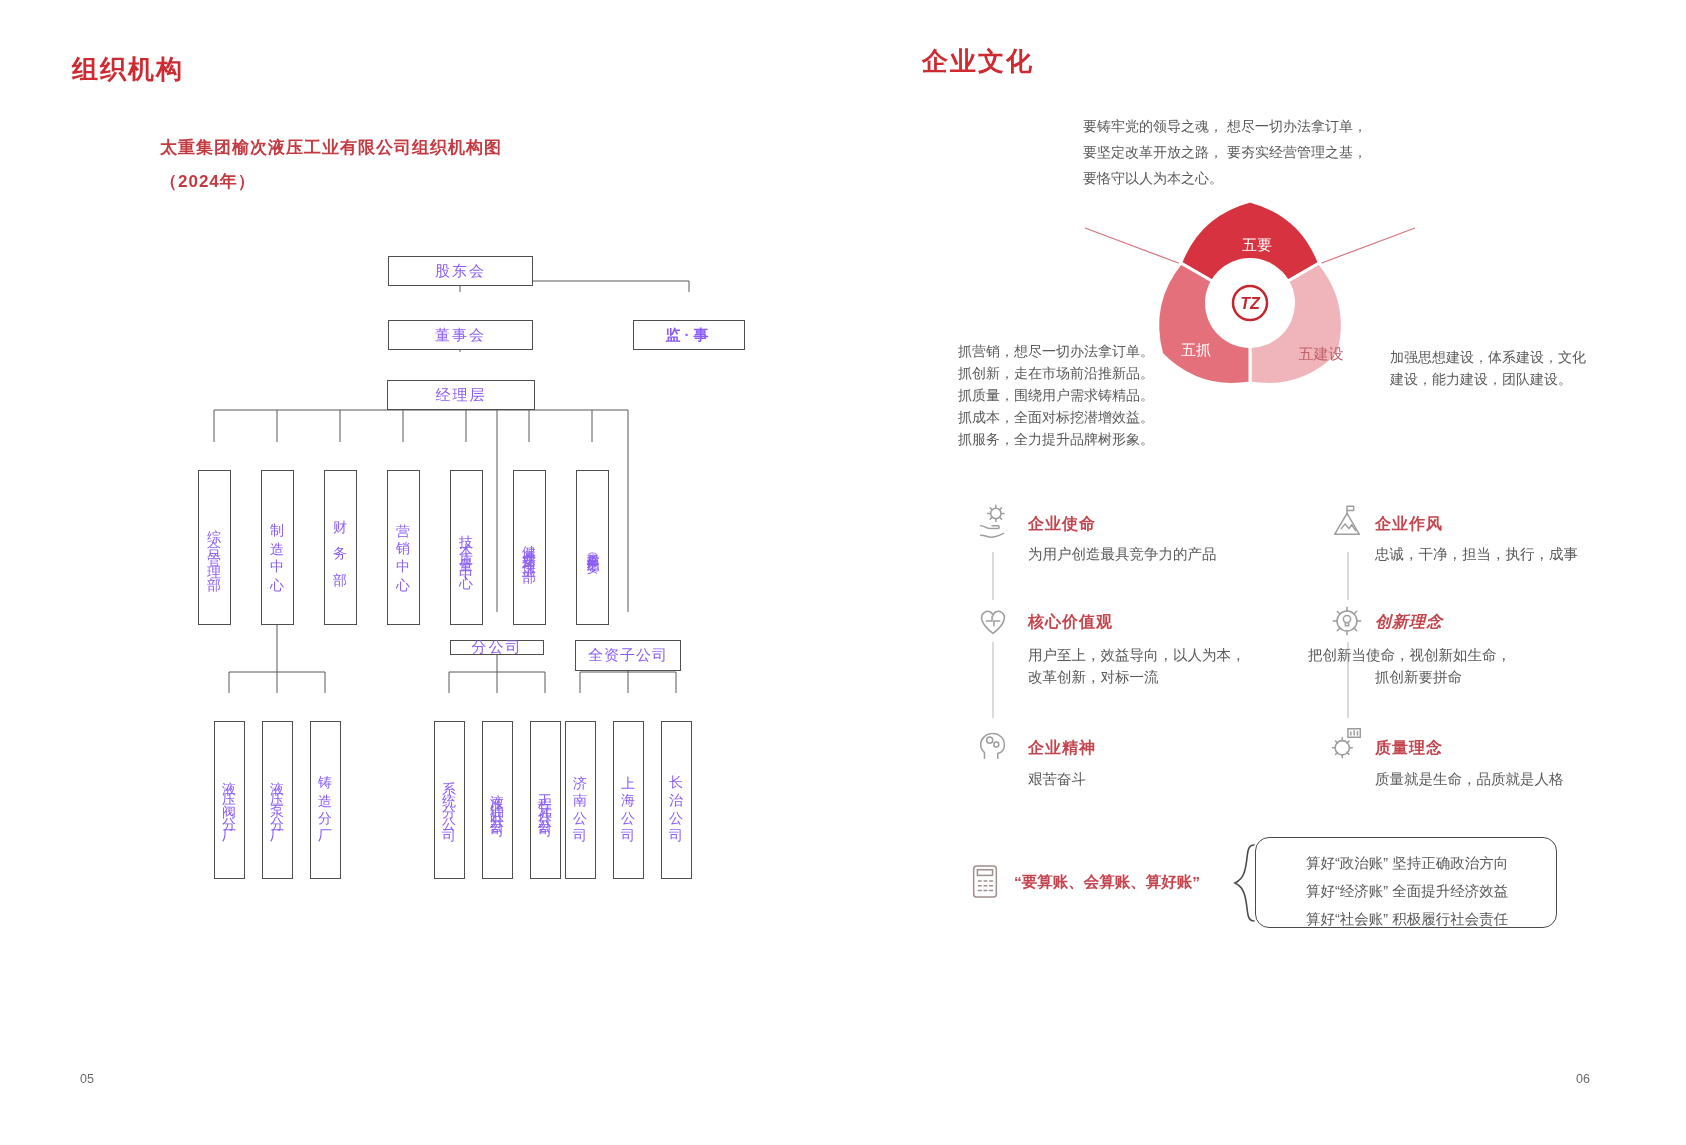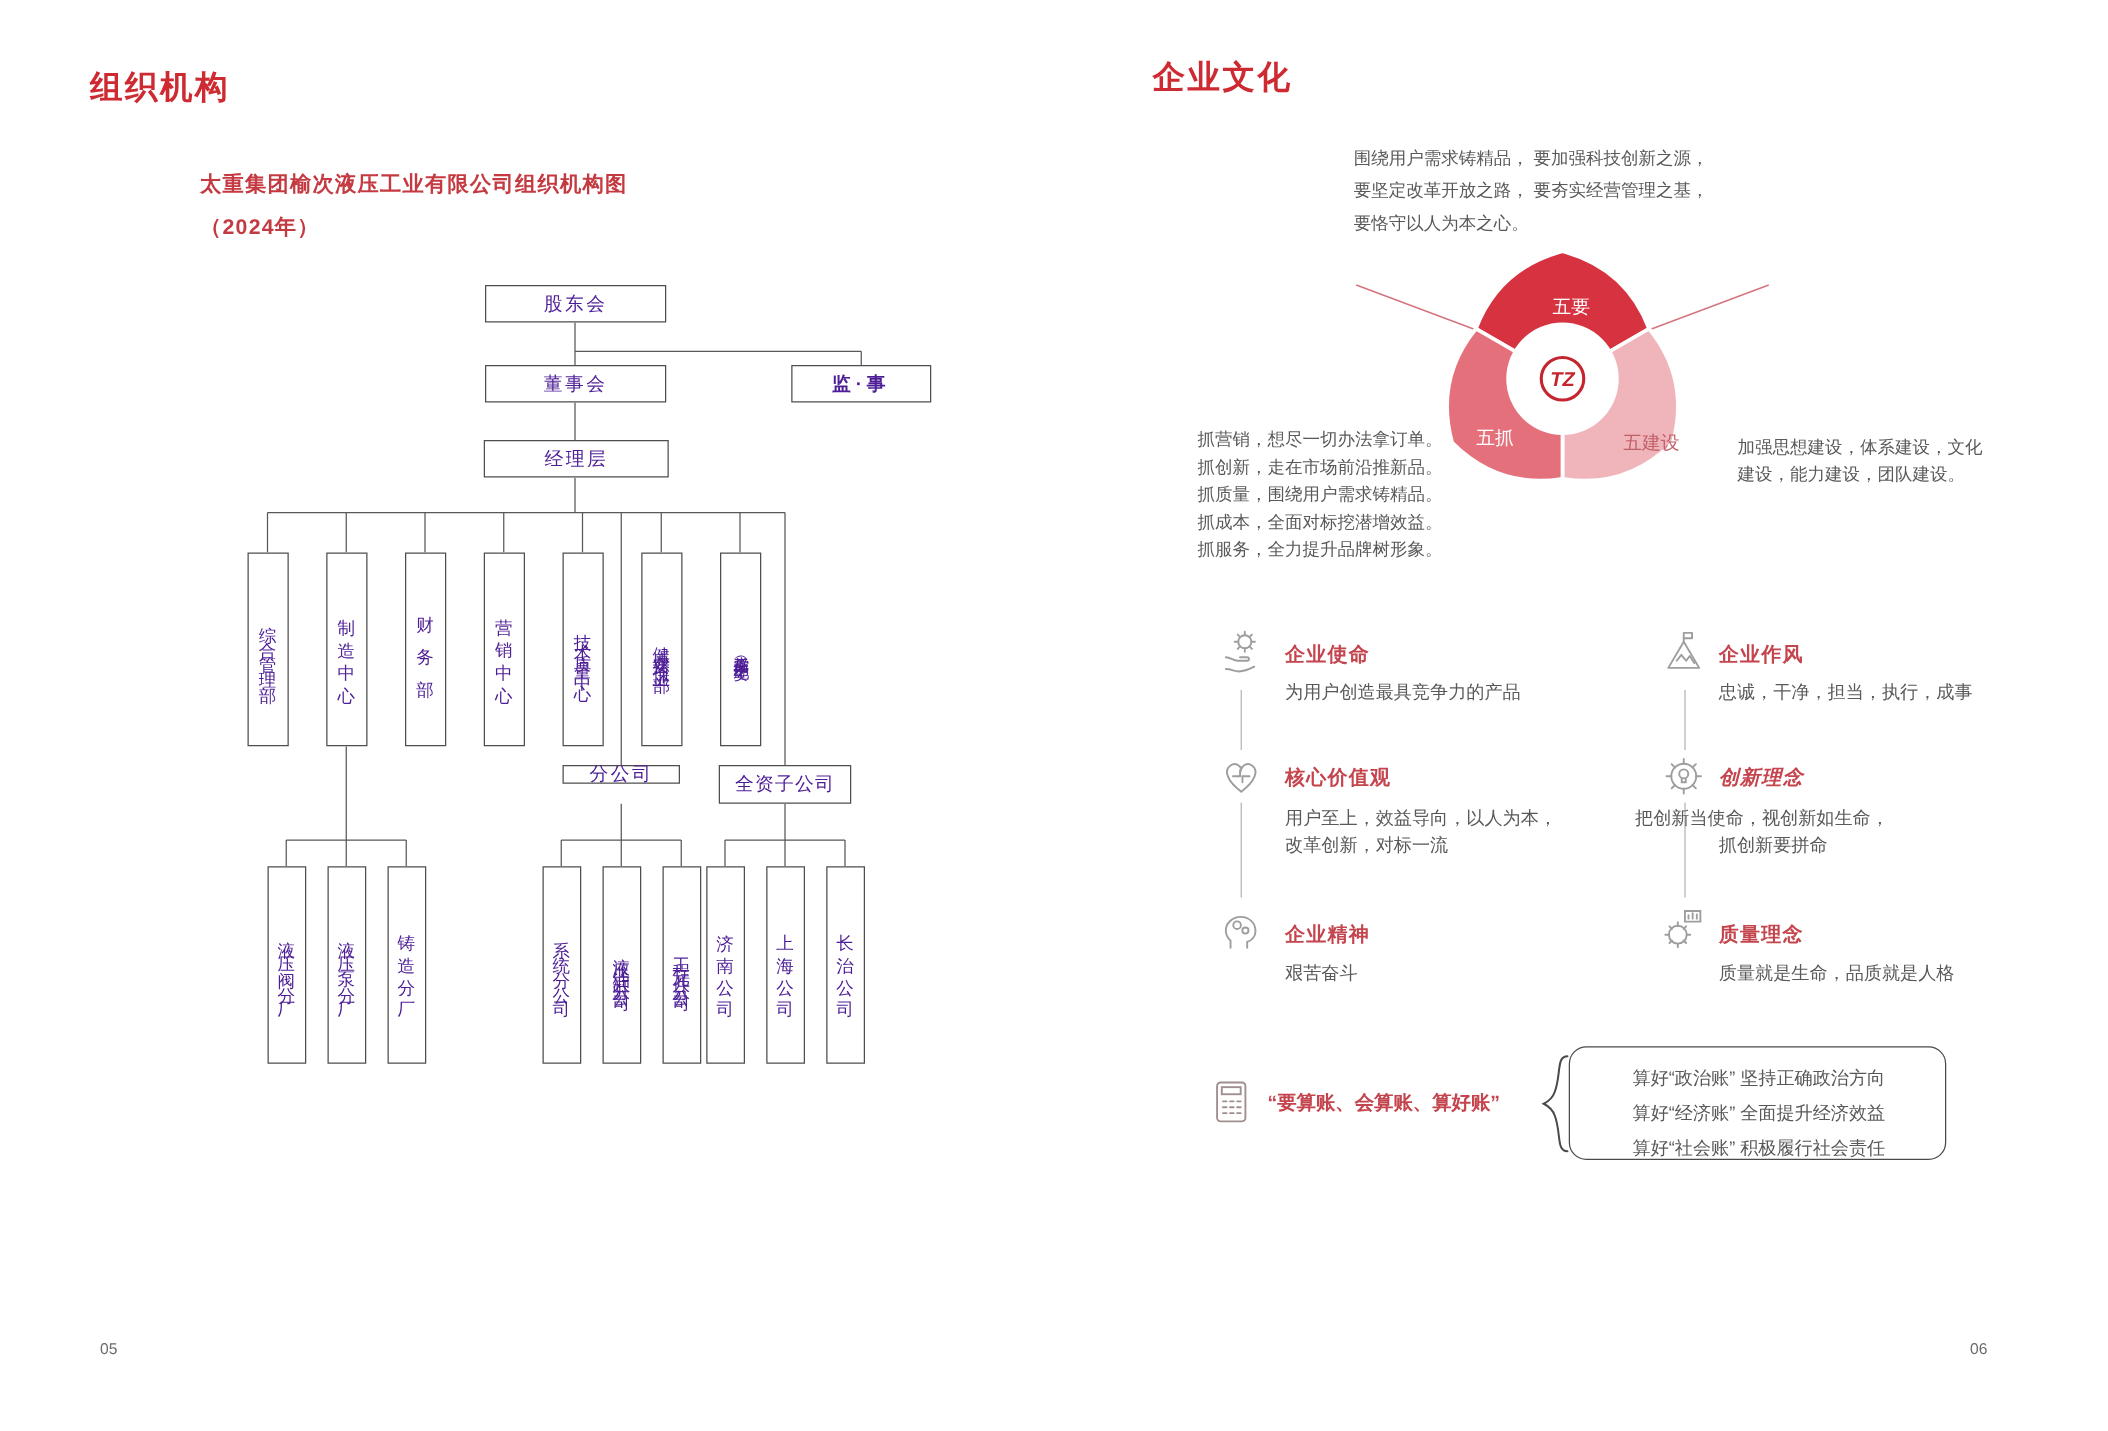--- a/index.html
+++ b/index.html
@@ -1,22 +1,22 @@
 <!DOCTYPE html>
 <html><head>
 <meta charset="utf-8">
 <style>
   * { margin:0; padding:0; box-sizing:border-box; }
   body { width:1686px; height:1145px; background:#ffffff; font-family:"Liberation Sans","DejaVu Sans",sans-serif; position:relative; overflow:hidden; }
   .abs { position:absolute; }
   .section-title { font-size:26px; font-weight:bold; color:#cd2a31; letter-spacing:2px; z-index:3; }
   .chart-title { width:600px; text-align:left; color:#c43a41; font-size:17px; font-weight:bold; letter-spacing:1px; z-index:3; }
   .lines-layer { left:0; top:0; z-index:1; }
-  .obox { position:absolute; border:1px solid #4e4e4e; background:#fff; color:#4c1d95;
-          display:flex; align-items:center; justify-content:center; font-size:15px; z-index:2; }
+  .obox { position:absolute; border:1px solid #4e4e4e; background:#fff; color:#8b5cf6;
+          display:flex; align-items:center; justify-content:center; font-size:15px; z-index:2;margin-top:28px; }
   .vbox { writing-mode:vertical-rl; text-orientation:upright; font-size:14px; }
   .body-text { font-size:14px; color:#595959; line-height:22px; z-index:2; white-space:nowrap; }
   .intro-line { font-size:14px; color:#595959; z-index:2; white-space:nowrap; }
   .culture-title { font-size:16px; font-weight:bold; color:#c4454e; letter-spacing:1px; z-index:2; white-space:nowrap; }
   .culture-line { font-size:14.5px; color:#595959; line-height:22px; z-index:2; white-space:nowrap; }
   .quote-red { font-size:15.5px; font-weight:bold; color:#c4454e; z-index:2; white-space:nowrap; }
   .acc-box { border:1.5px solid #4a4a4a; border-radius:14px; background:#fff; z-index:2; padding:11px 0 0 50px; }
   .acc-line { font-size:14.5px; color:#585858; line-height:28px; white-space:nowrap; }
   .pagenum { font-size:12.5px; color:#6a6a6a; z-index:2; }
   .icon-svg { z-index:2; }
@@ -61,21 +61,21 @@
 <div class="obox vbox" style="left:530px; top:693px; width:31px; height:158px; letter-spacing:5px;">工程元件分公司</div>
 
 <div class="obox vbox" style="left:565px; top:693px; width:31px; height:158px; letter-spacing:18px;">济南公司</div>
 <div class="obox vbox" style="left:613px; top:693px; width:31px; height:158px; letter-spacing:18px;">上海公司</div>
 <div class="obox vbox" style="left:661px; top:693px; width:31px; height:158px; letter-spacing:18px;">长治公司</div>
 
 <div class="abs pagenum" style="left:80px; top:1072px;">05</div>
 
 <div class="abs section-title" style="left:922px; top:44px;">企业文化</div>
 
-<div class="abs intro-line" style="left:1083px; top:118px;">围绕用户需求铸精品， 要加强科技创新之源，</div>
+<div class="abs intro-line" style="left:1083px; top:118px;">要铸牢党的领导之魂， 想尽一切办法拿订单，</div>
 <div class="abs intro-line" style="left:1083px; top:144px;">要坚定改革开放之路， 要夯实经营管理之基，</div>
 <div class="abs intro-line" style="left:1083px; top:170px;">要恪守以人为本之心。</div>
 
 <svg class="abs" style="left:1100px; top:190px; z-index:2;" width="320" height="226" viewBox="0 0 320 226">
   <g transform="translate(150,113)">
     <path d="M0 0 L-69.3 -40 Q-51 -88.3 0 -102 Q51 -88.3 69.3 -40 Z" fill="#d6323f" stroke="#ffffff" stroke-width="3"></path>
     <path transform="rotate(120)" d="M0 0 L-69.3 -40 Q-51 -88.3 0 -102 Q51 -88.3 69.3 -40 Z" fill="#f0b5ba" stroke="#ffffff" stroke-width="3"></path>
     <path transform="rotate(240)" d="M0 0 L-69.3 -40 Q-51 -88.3 0 -102 Q51 -88.3 69.3 -40 Z" fill="#e4707b" stroke="#ffffff" stroke-width="3"></path>
     <circle cx="0" cy="0" r="45" fill="#ffffff"></circle>
     <circle cx="0" cy="0" r="17" fill="none" stroke="#c4252e" stroke-width="2.5"></circle>

